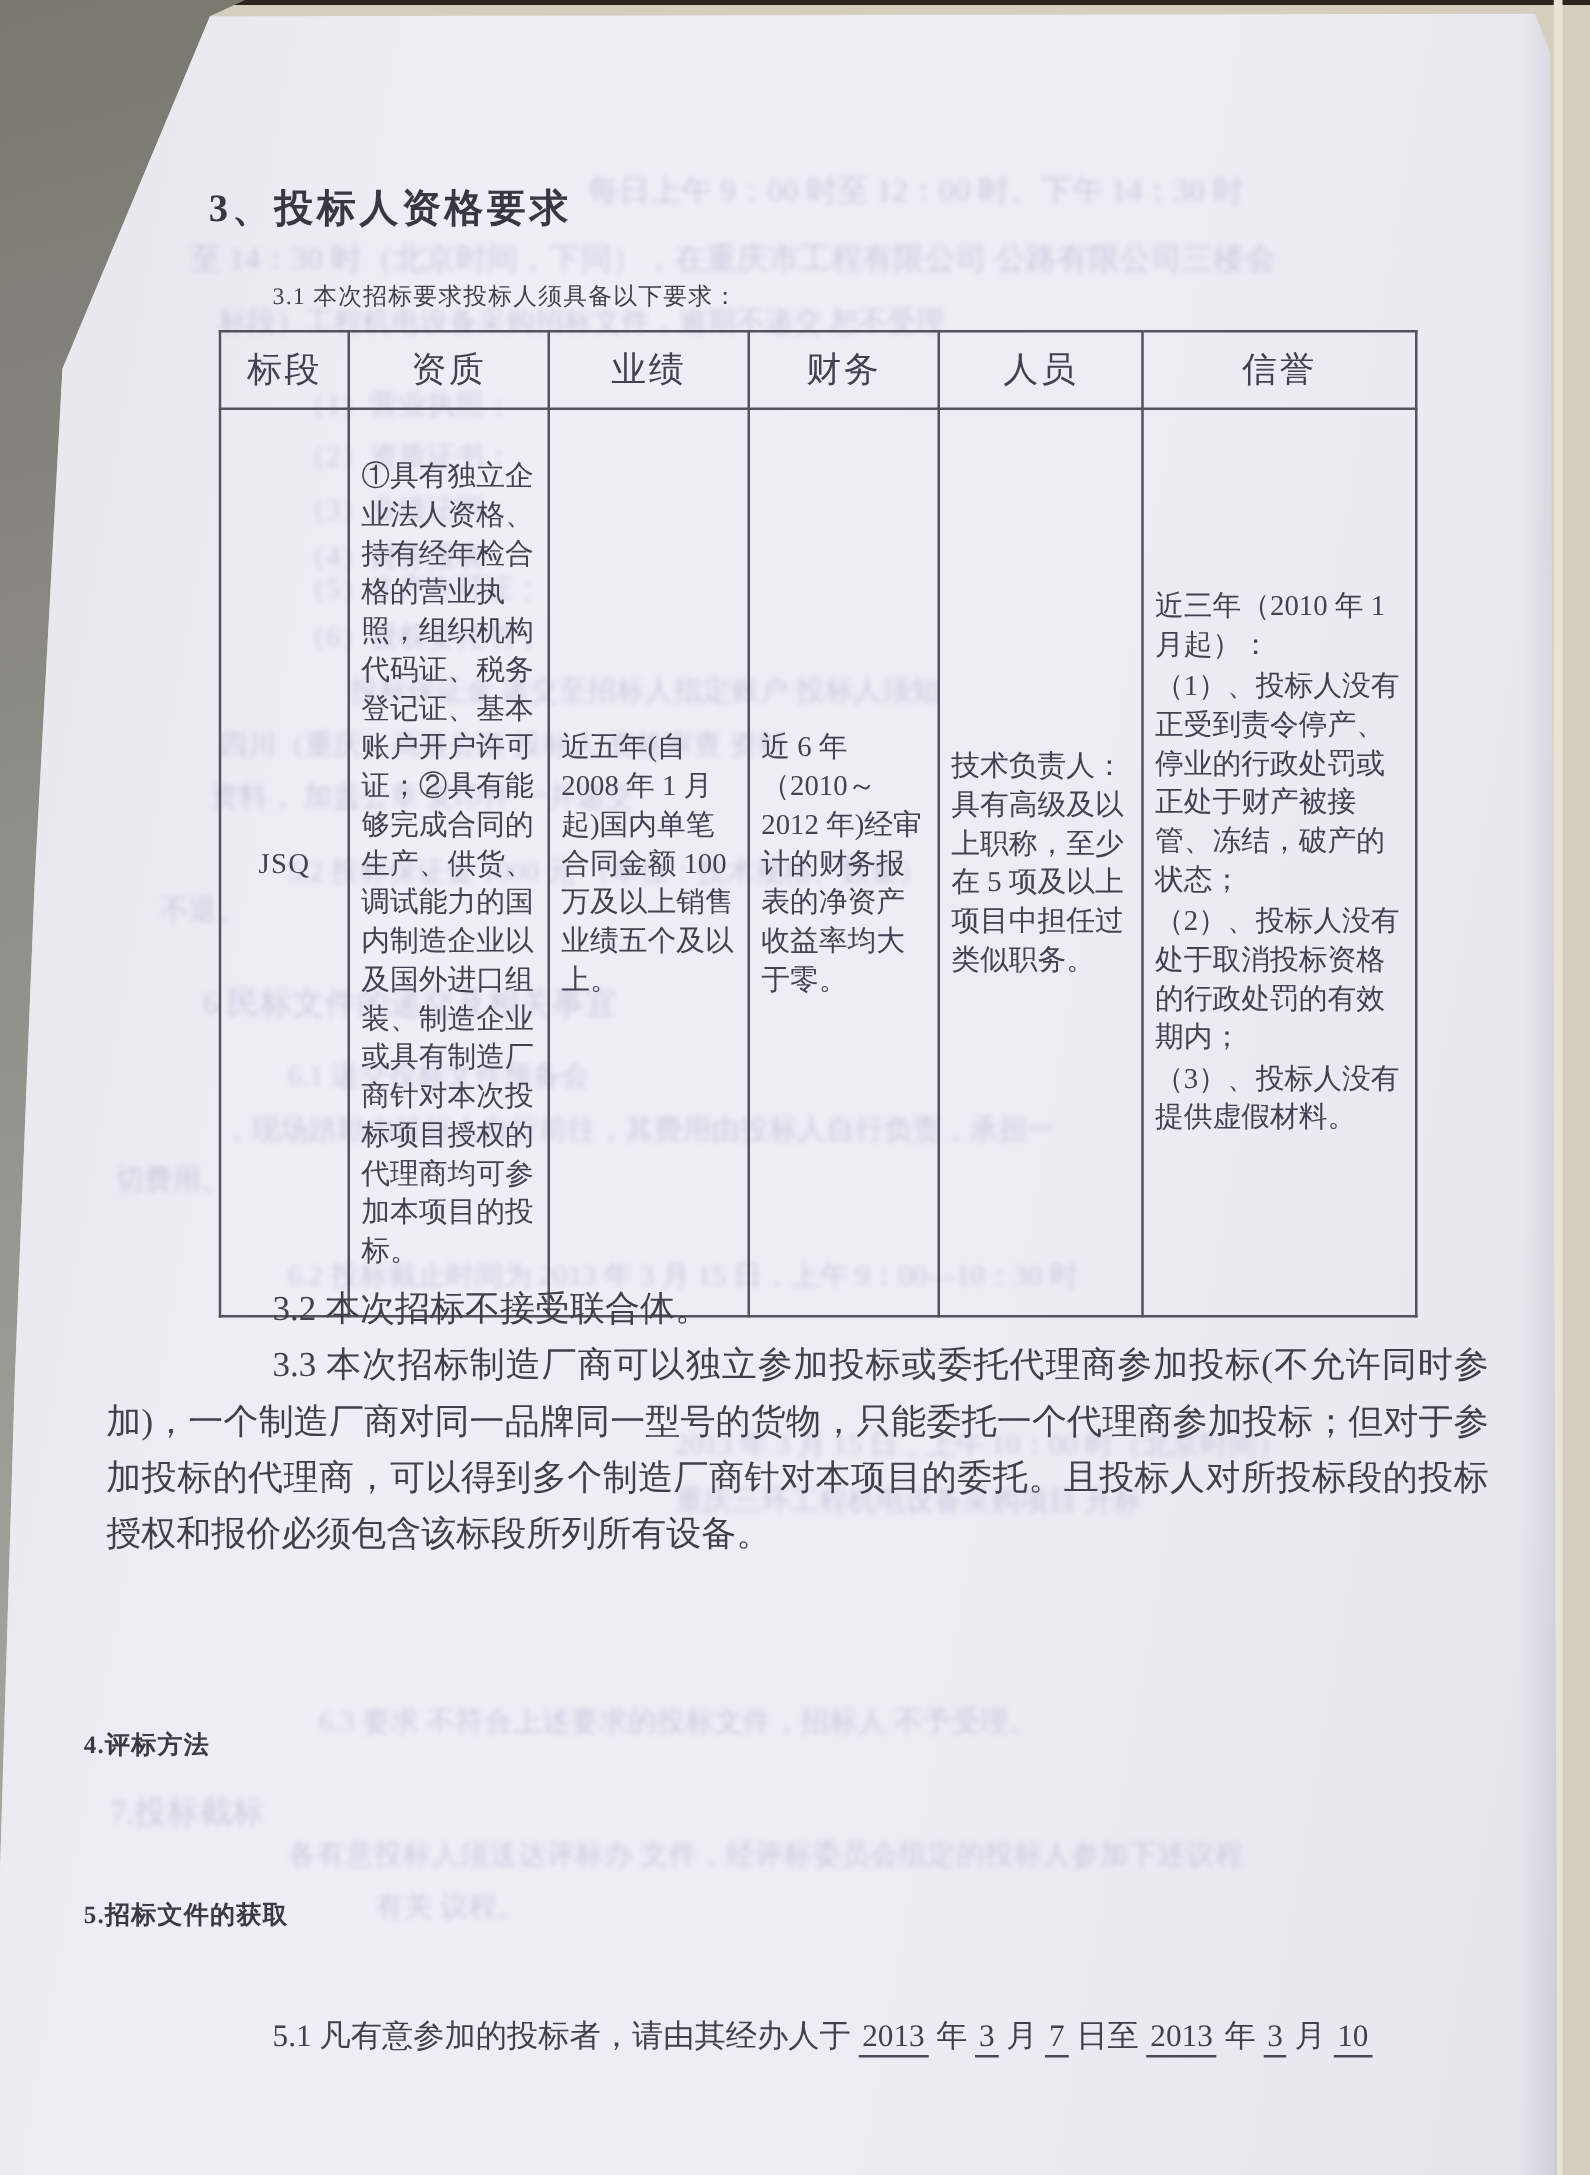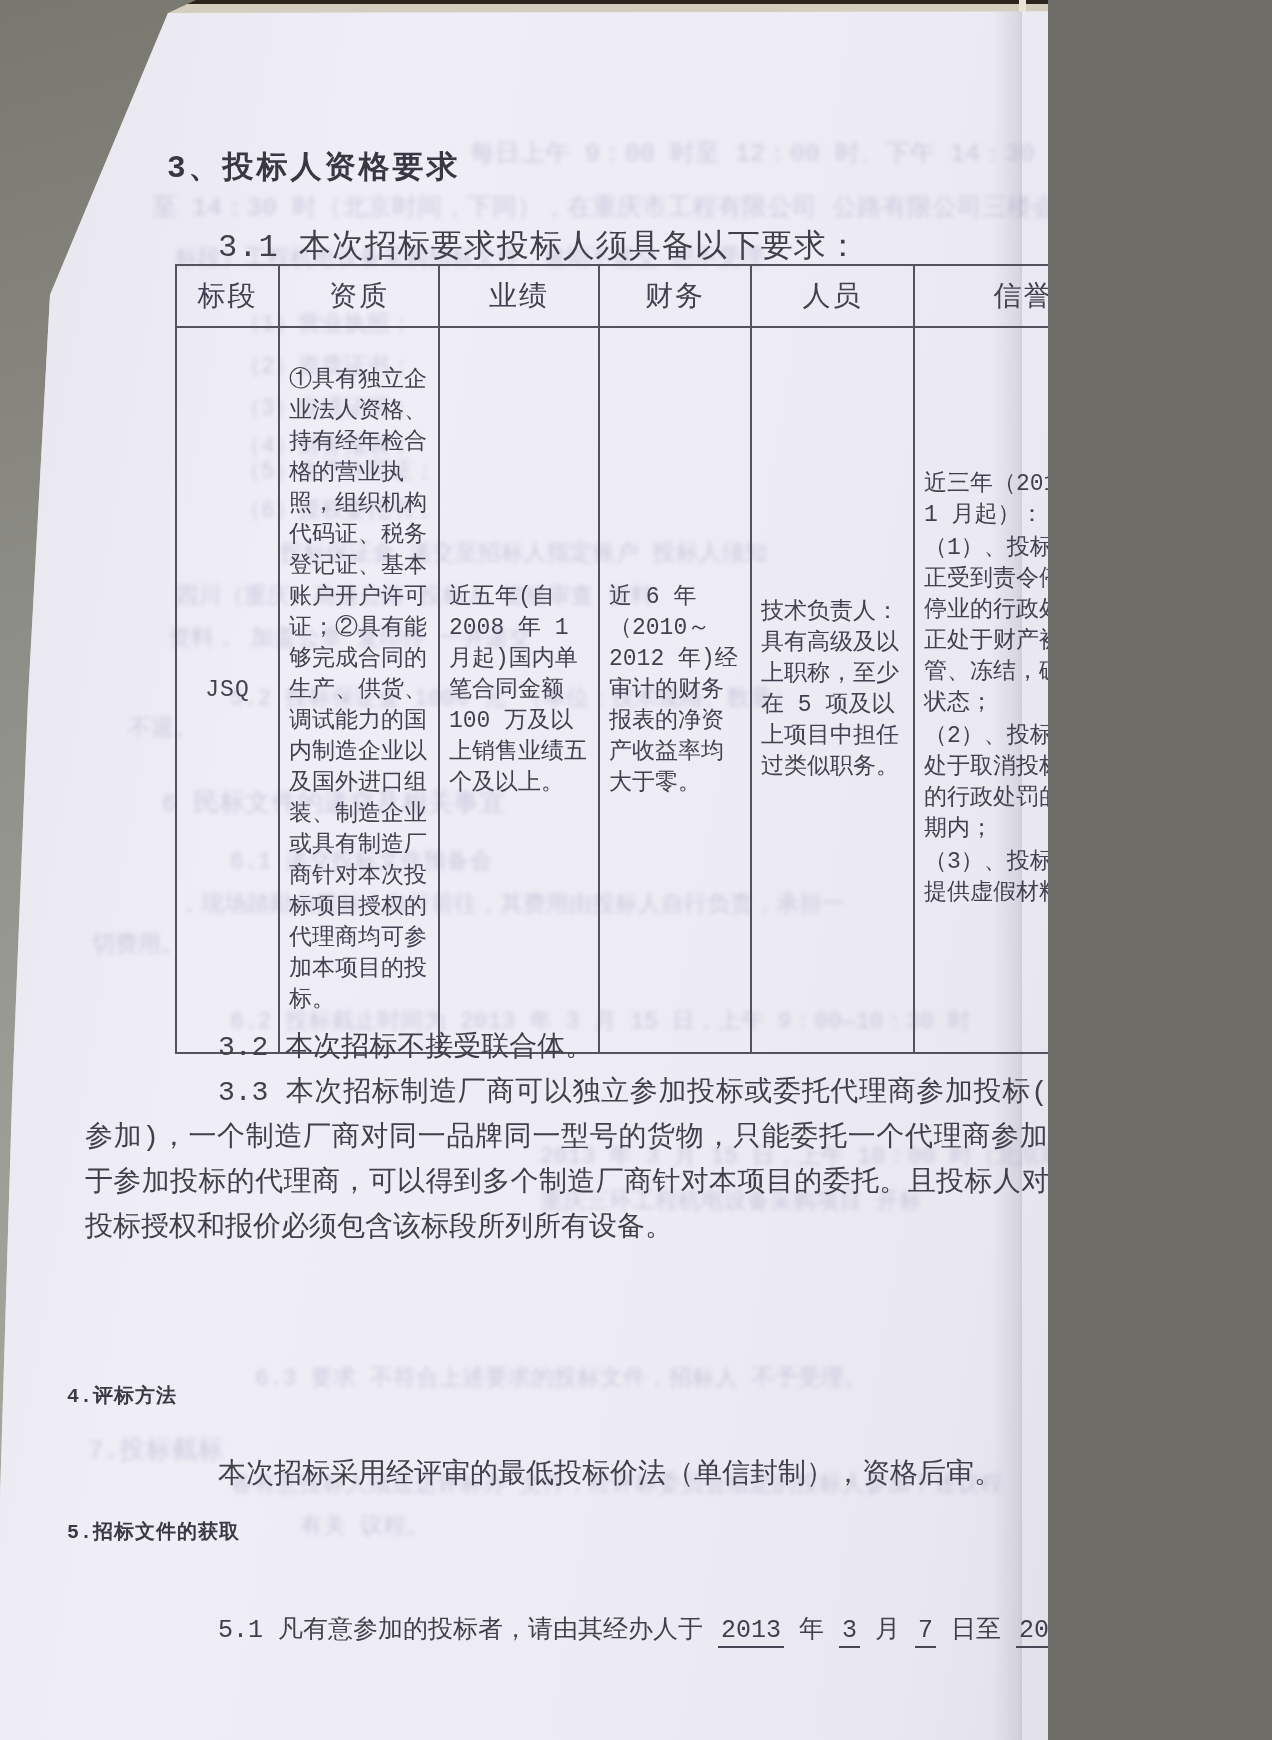--- a/index.html
+++ b/index.html
@@ -1,19 +1,19 @@
 <!DOCTYPE html>
 <html><head>
 <meta charset="utf-8">
 <style>
   html,body{margin:0;padding:0;background:#6e6d68;}
   #stage{
-    position:relative;width:1048px;height:1740px;overflow:hidden;
+    position:relative;width:1272px;height:1740px;overflow:hidden;
     background:#d5cebf; 
-    font-family:Liberation Mono, monospace;
+    font-family:Liberation Serif, serif;
   }
   
   .topline{position:absolute;left:0;top:0;width:100%;height:4px;background:#2c261e;}
   
   .right-sliver{position:absolute;top:0;right:22px;width:7px;height:100%;background:#e9e4d6;}
   
   .gray-wedge{
     position:absolute;inset:0;
     background:linear-gradient(165deg,#78786f,#90908a 35%,#a5a59e 70%,#b4b4ac);
     clip-path:polygon(0 0,196px 0,168px 13px,50px 295px,28px 700px,12px 1100px,0 1497px);
@@ -24,21 +24,21 @@
     clip-path:polygon(168px 13px,1228px 11px,1240px 42px,1246px 1740px,0 1740px,0 1497px,12px 1100px,28px 700px,50px 295px);
     background:linear-gradient(100deg,#e7e6ee 0%,#efeef6 28%,#edecf4 62%,#e9e8f0 88%,#e2e1ea 100%);
   }
   
   .fold{position:absolute;top:0;right:26px;width:30px;height:100%;
         background:linear-gradient(90deg,rgba(70,66,90,0) 0%,rgba(70,66,90,0.10) 85%,rgba(70,66,90,0.16) 100%);}
   
   .ghost{position:absolute;color:#a59dc2;opacity:.42;filter:blur(2.2px);white-space:nowrap;pointer-events:none;}
   
   .title{position:absolute;left:167px;top:146px;font-size:31px;font-weight:600;letter-spacing:3px;color:#3a3744;}
-  .t31{position:absolute;left:218px;top:224px;font-size:32px;color:#423e4b;letter-spacing:1px;}
+  .t31{position:absolute;left:218px;top:224px;font-size:19px;color:#423e4b;letter-spacing:1px;}
   table.reqtable{
     position:absolute;left:175px;top:264px;width:957px;
     border-collapse:collapse;table-layout:fixed;color:#434051;
   }
   .reqtable th,.reqtable td{border:2px solid #55515e;vertical-align:middle;font-weight:normal;}
   .reqtable th{height:58px;font-size:28px;letter-spacing:2px;}
   .reqtable td{font-size:23px;line-height:31px;padding:22px 9px;height:680px;}
   .cell-section{text-align:center;font-size:22px;letter-spacing:1px;}
   .cell-rep p{margin:0 0 2px 0;}
   .para{position:absolute;left:85px;width:1106px;font-size:28px;line-height:45px;
@@ -122,18 +122,17 @@
             <p>（3）、投标人没有提供虚假材料。</p>
           </td>
         </tr>
       </tbody>
     </table>
 
     <div class="para" style="top:1025px">3.2 本次招标不接受联合体。</div>
     <div class="para" style="top:1070px">3.3 本次招标制造厂商可以独立参加投标或委托代理商参加投标(不允许同时参加)，一个制造厂商对同一品牌同一型号的货物，只能委托一个代理商参加投标；但对于参加投标的代理商，可以得到多个制造厂商针对本项目的委托。且投标人对所投标段的投标授权和报价必须包含该标段所列所有设备。</div>
 
     <div class="heading" style="top:1382px">4.评标方法</div>
-    <div class="para" style="top:1452px">本次招标采用经评审的最低投标价法（单信封制），资格后审。</div>
 
     <div class="heading" style="top:1518px">5.招标文件的获取</div>
     <div class="p51" id="p51"><span class="">5.1 凡有意参加的投标者，请由其经办人于 </span><span class="u">2013</span><span class=""> 年 </span><span class="u">3</span><span class=""> 月 </span><span class="u">7</span><span class=""> 日至 </span><span class="u">2013</span><span class=""> 年 </span><span class="u">3</span><span class=""> 月 </span><span class="u">10</span></div>
   </div>
 </div>
 
 </body></html>

